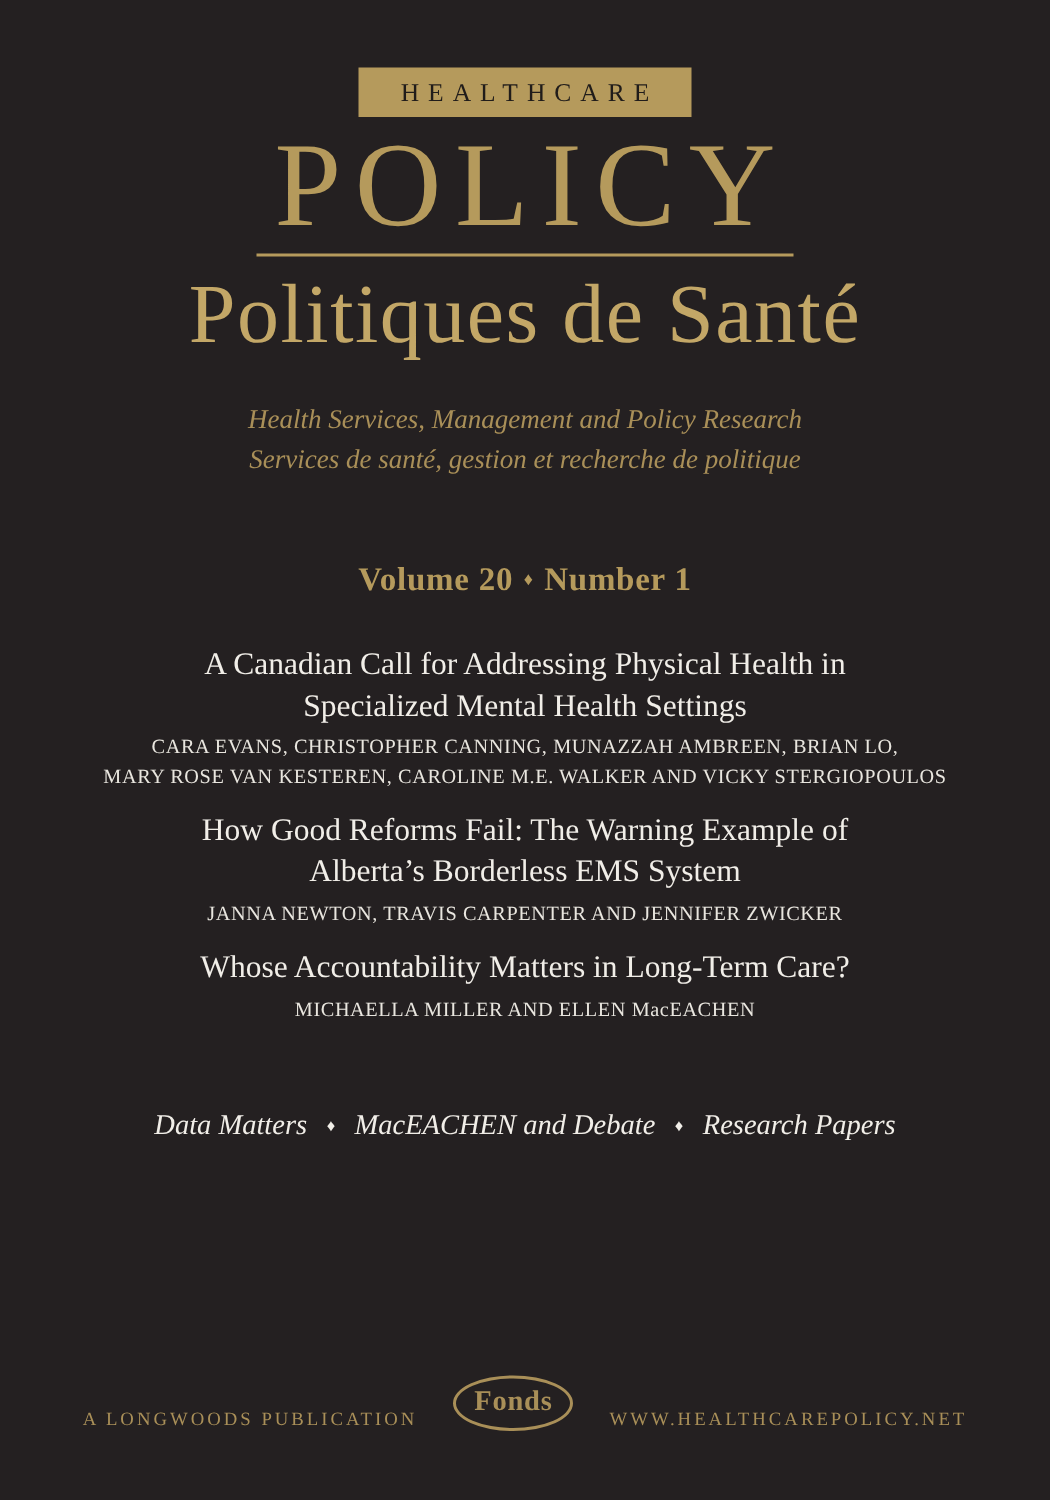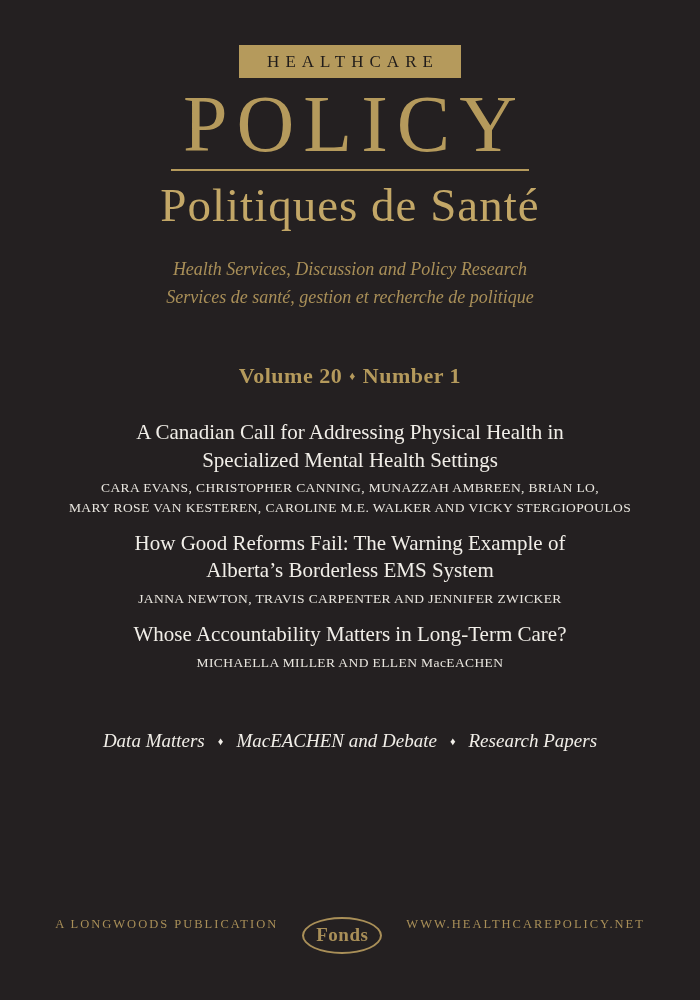--- a/index.html
+++ b/index.html
@@ -17,21 +17,21 @@
     font-size:17px; letter-spacing:6px; text-indent:6px;
     padding:7px 22px 6px 22px; font-weight:normal;
   }
   .title {
     margin-top:6px; font-size:80px; line-height:1.0;
     color:var(--gold,#b59a5c); font-weight:normal;
     letter-spacing:9px; text-indent:9px;
   }
   .rule { width:358px; height:2px; margin:5px auto 9px; background:var(--gold,#b59a5c); }
   .title-fr {
-    font-size:47px; line-height:1.1; font-weight:normal;
+    font-size:56px; line-height:1.1; font-weight:normal;
     color:var(--gold_light,#c3a767); letter-spacing:1px;
   }
   .taglines { margin-top:24px; }
   .tagline {
     font-style:italic; font-size:18px; line-height:1.55;
     color:var(--gold_soft,#a98f58);
   }
   
   .issue { margin-top:52px; font-size:22px; font-weight:bold; color:var(--gold,#b59a5c); letter-spacing:0.5px; }
   .issue .dia { font-size:12px; vertical-align:3px; padding:0 7px; }
@@ -45,41 +45,41 @@
   .article-authors {
     margin-top:4px; font-size:13.5px; line-height:1.45;
     letter-spacing:0.4px; color:var(--paper_dim,#e9e6df); white-space:pre-line;
   }
   
   .sections { margin-top:58px; font-style:italic; font-size:19px; color:var(--paper,#f1eee8); }
   .sections .dia { font-style:normal; font-size:11px; vertical-align:2px; padding:0 13px; }
   
   .footer {
     position:absolute; left:0; right:0; bottom:46px;
-    display:flex; align-items:flex-start; justify-content:center; gap:24px;
+    display:flex; align-items:flex-end; justify-content:center; gap:24px;
     color:var(--gold_soft,#a98f58); font-size:12.5px; letter-spacing:2px;
   }
   .fonds {
     border:2px solid var(--gold_soft,#a98f58); border-radius:50%;
     padding:5px 12px 6px; font-size:19px; font-weight:bold;
     letter-spacing:0.5px; color:var(--gold_soft,#a98f58);
   }
 </style>
 </head>
 <body>
 
 <div class="cover">
 
   <header class="masthead">
     <div class="banner">HEALTHCARE</div>
     <h1 class="title">POLICY</h1>
     <div class="rule"></div>
     <div class="title-fr">Politiques de Santé</div>
     <div class="taglines">
-      <p class="tagline">Health Services, Discussion and Policy Research</p>
+      <p class="tagline">Health Services, Management and Policy Research</p>
       <p class="tagline">Services de santé, gestion et recherche de politique</p>
     </div>
   </header>
 
   <div class="issue">
     <span>Volume 20</span><span class="dia">♦</span><span>Number 1</span>
   </div>
 
   <main class="toc">
     <section class="article">

